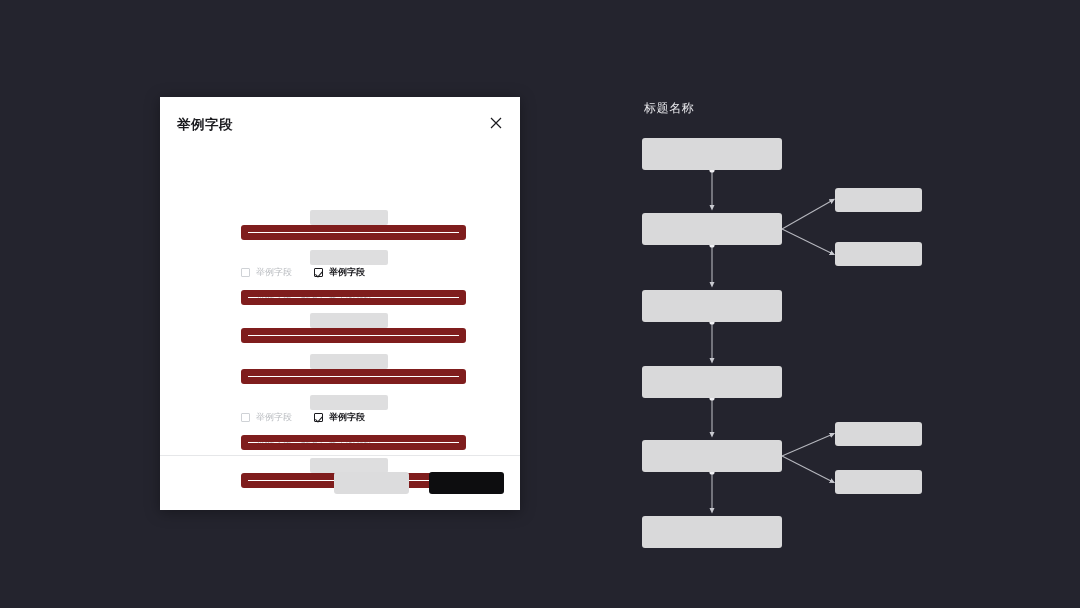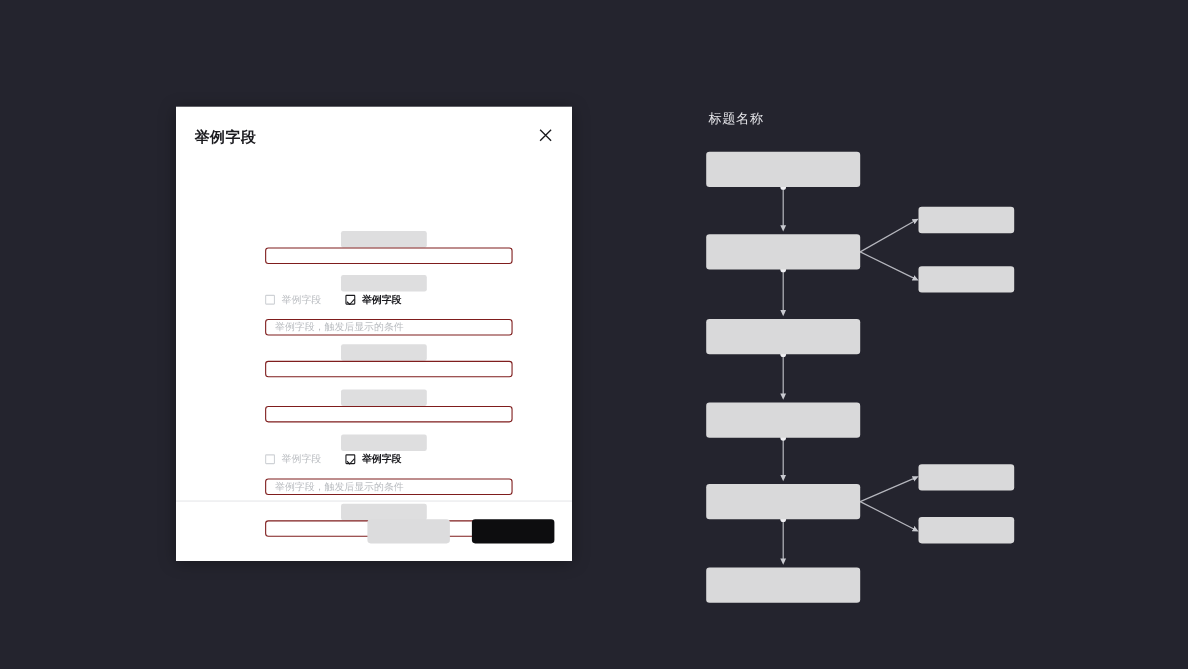--- a/index.html
+++ b/index.html
@@ -80,24 +80,24 @@
     margin-top: 5px;
   }
   .field-col {
     margin-left: 10px;
     width: 225px;
   }
   .text-input {
     box-sizing: border-box;
     width: 225px;
     height: 15px;
-    border: 1px solid #7f1d1d;
+    border: 7px solid #7f1d1d;
     border-radius: 3px;
     background: #ffffff;
-    font-family: Liberation Mono, monospace;
+    font-family: Liberation Serif, serif;
     font-size: 9px;
     color: #b9bcc0;
     padding: 0 8px;
     outline: none;
     display: block;
   }
   .text-input::placeholder { color: #b9bcc0; }
 
   .checkbox-row {
     display: flex;

